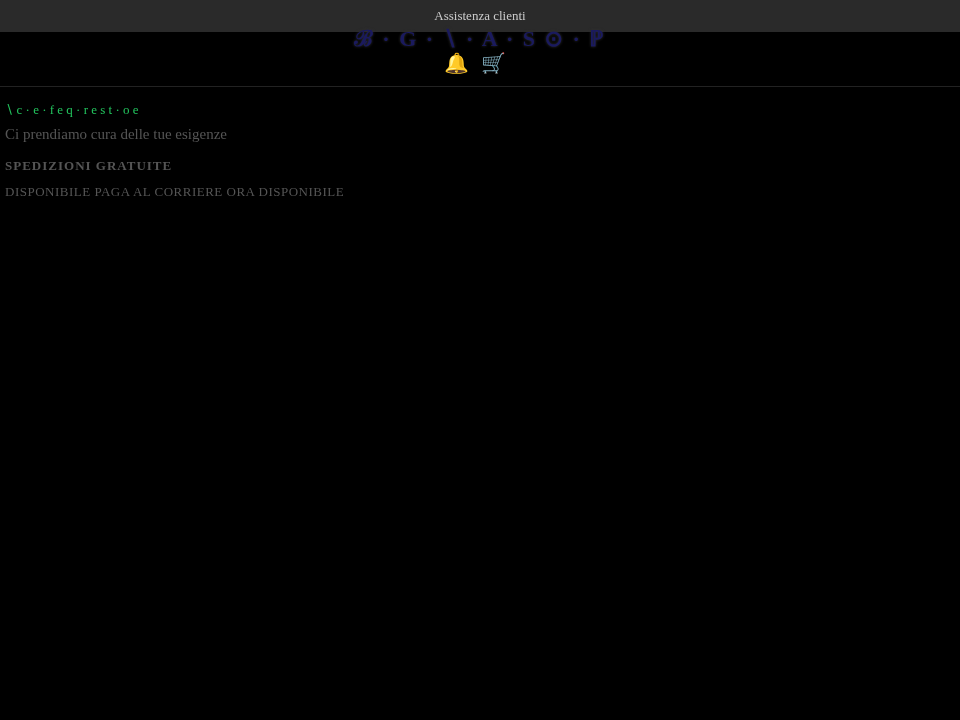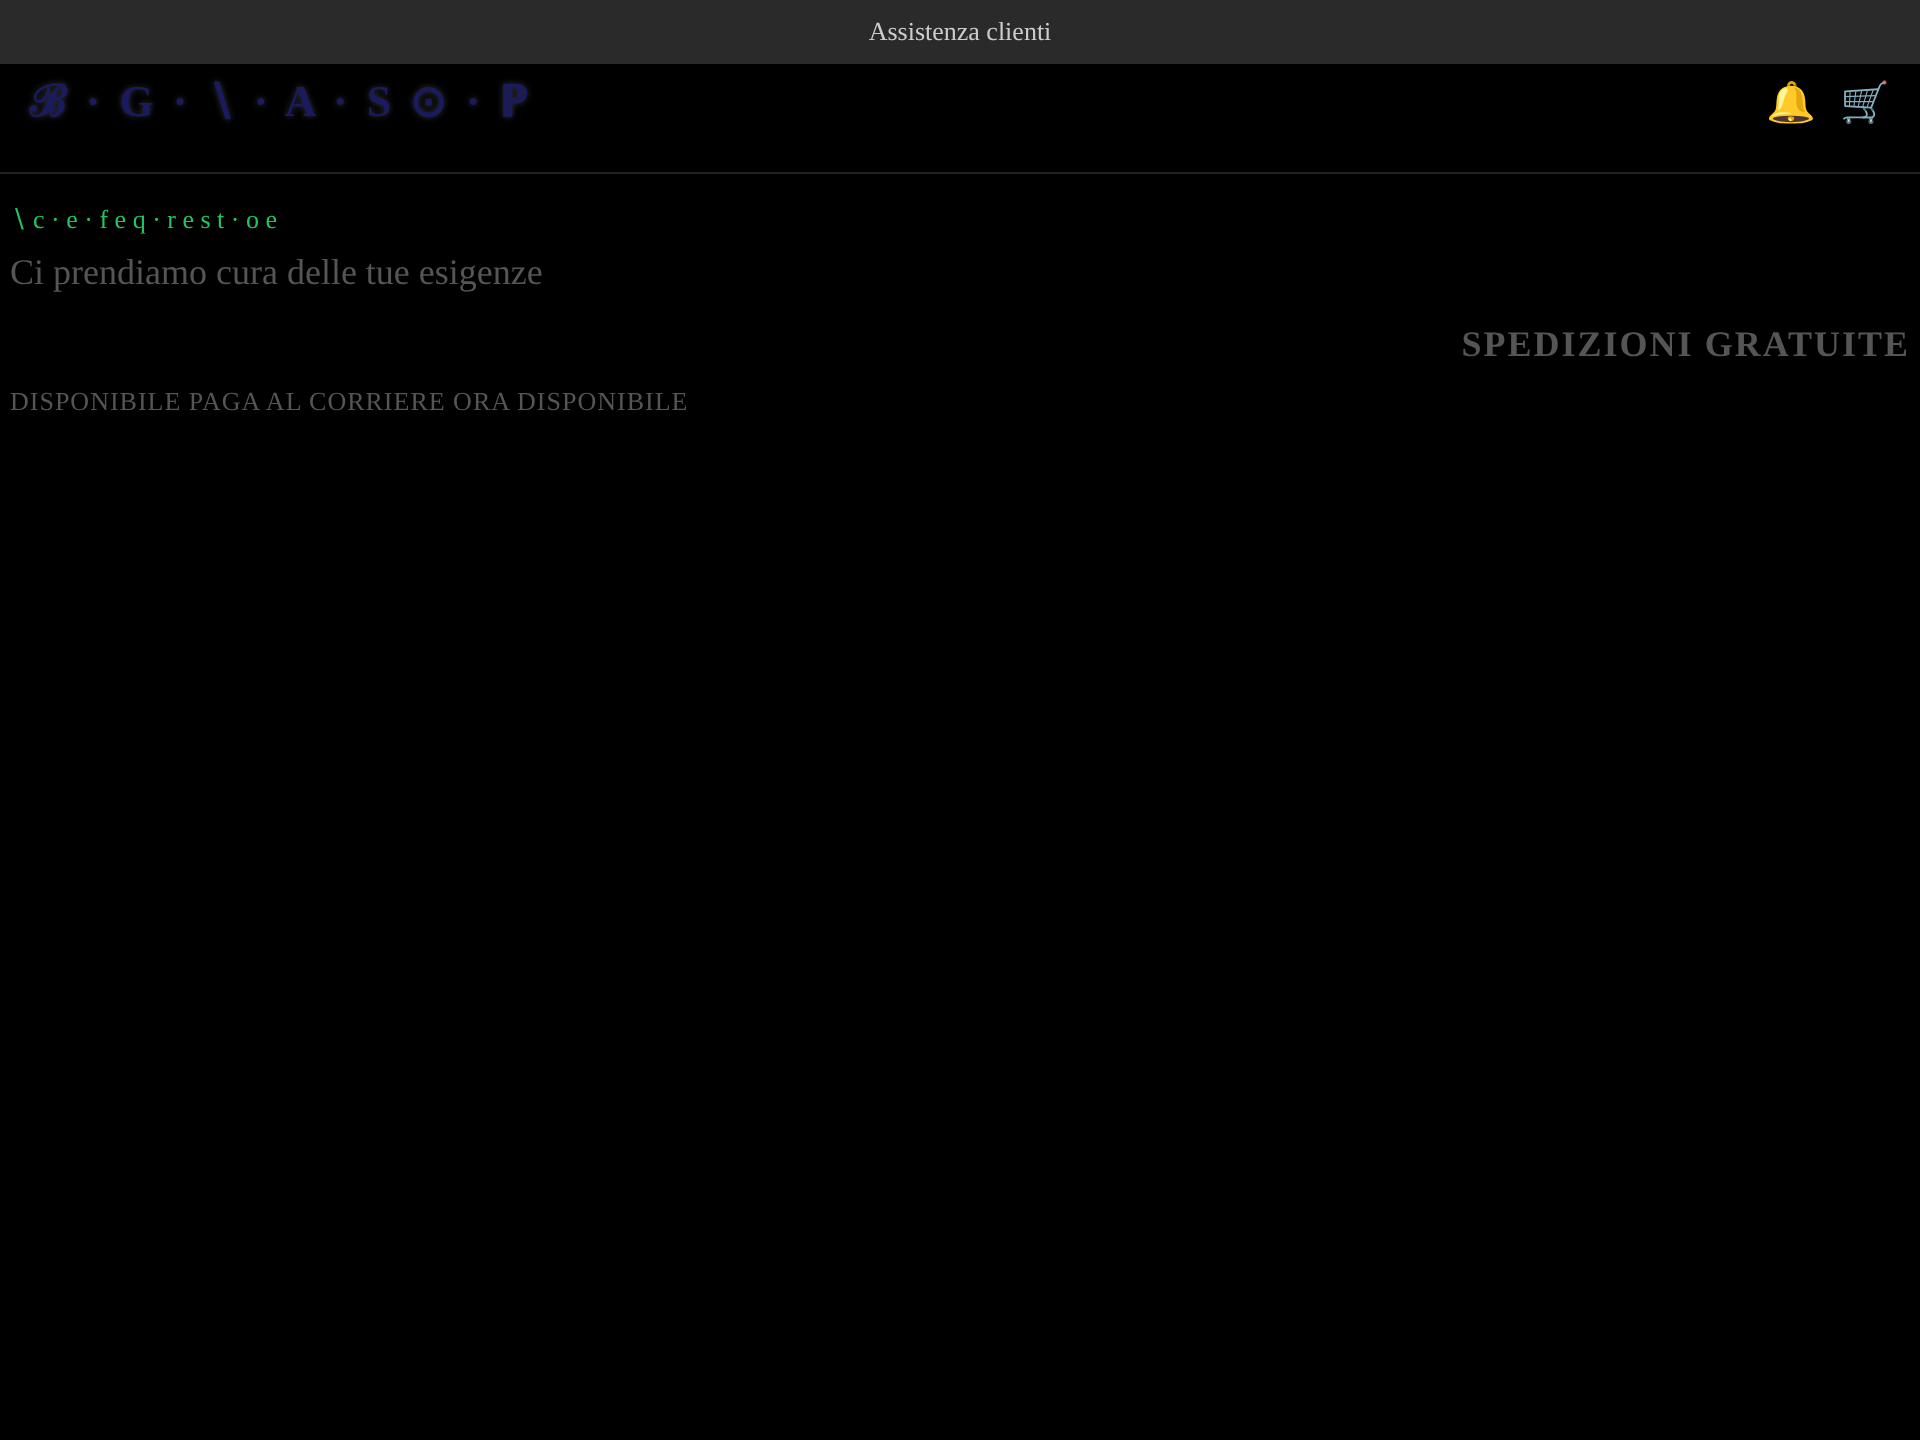--- a/index.html
+++ b/index.html
@@ -32,23 +32,24 @@
       font-size: 13px;
     }
 
     
     .nav-bar {
       width: 100%;
       height: 55px;
       background-color: #000000;
       display: flex;
       align-items: center;
-      justify-content: space-between;
+      justify-content: center;
       padding: 0 15px 16px 5px;
       border-bottom: 1px solid #222;
+      flex-direction: column;
     }
 
     .logo-area {
       display: flex;
       flex-direction: column;
       justify-content: center;
       padding-left: 10px;
     }
 
     .logo-line1 {
@@ -100,31 +101,30 @@
     }
 
     .page-subtitle {
       color: #22c55e;
       font-size: 13px;
       margin-bottom: 8px;
     }
 
     .page-description {
       color: #555555;
-      font-size: 18px;
+      font-size: 15px;
       margin-bottom: 15px;
     }
 
     .cta-primary {
       color: #555555;
-      font-size: 18px;
+      font-size: 13px;
       font-weight: bold;
       margin-bottom: 10px;
       letter-spacing: 1px;
-      text-align: right;
     }
 
     .cta-secondary {
       color: #555555;
       font-size: 13px;
       letter-spacing: 0.5px;
     }
   </style>
 </head>
 <body>

